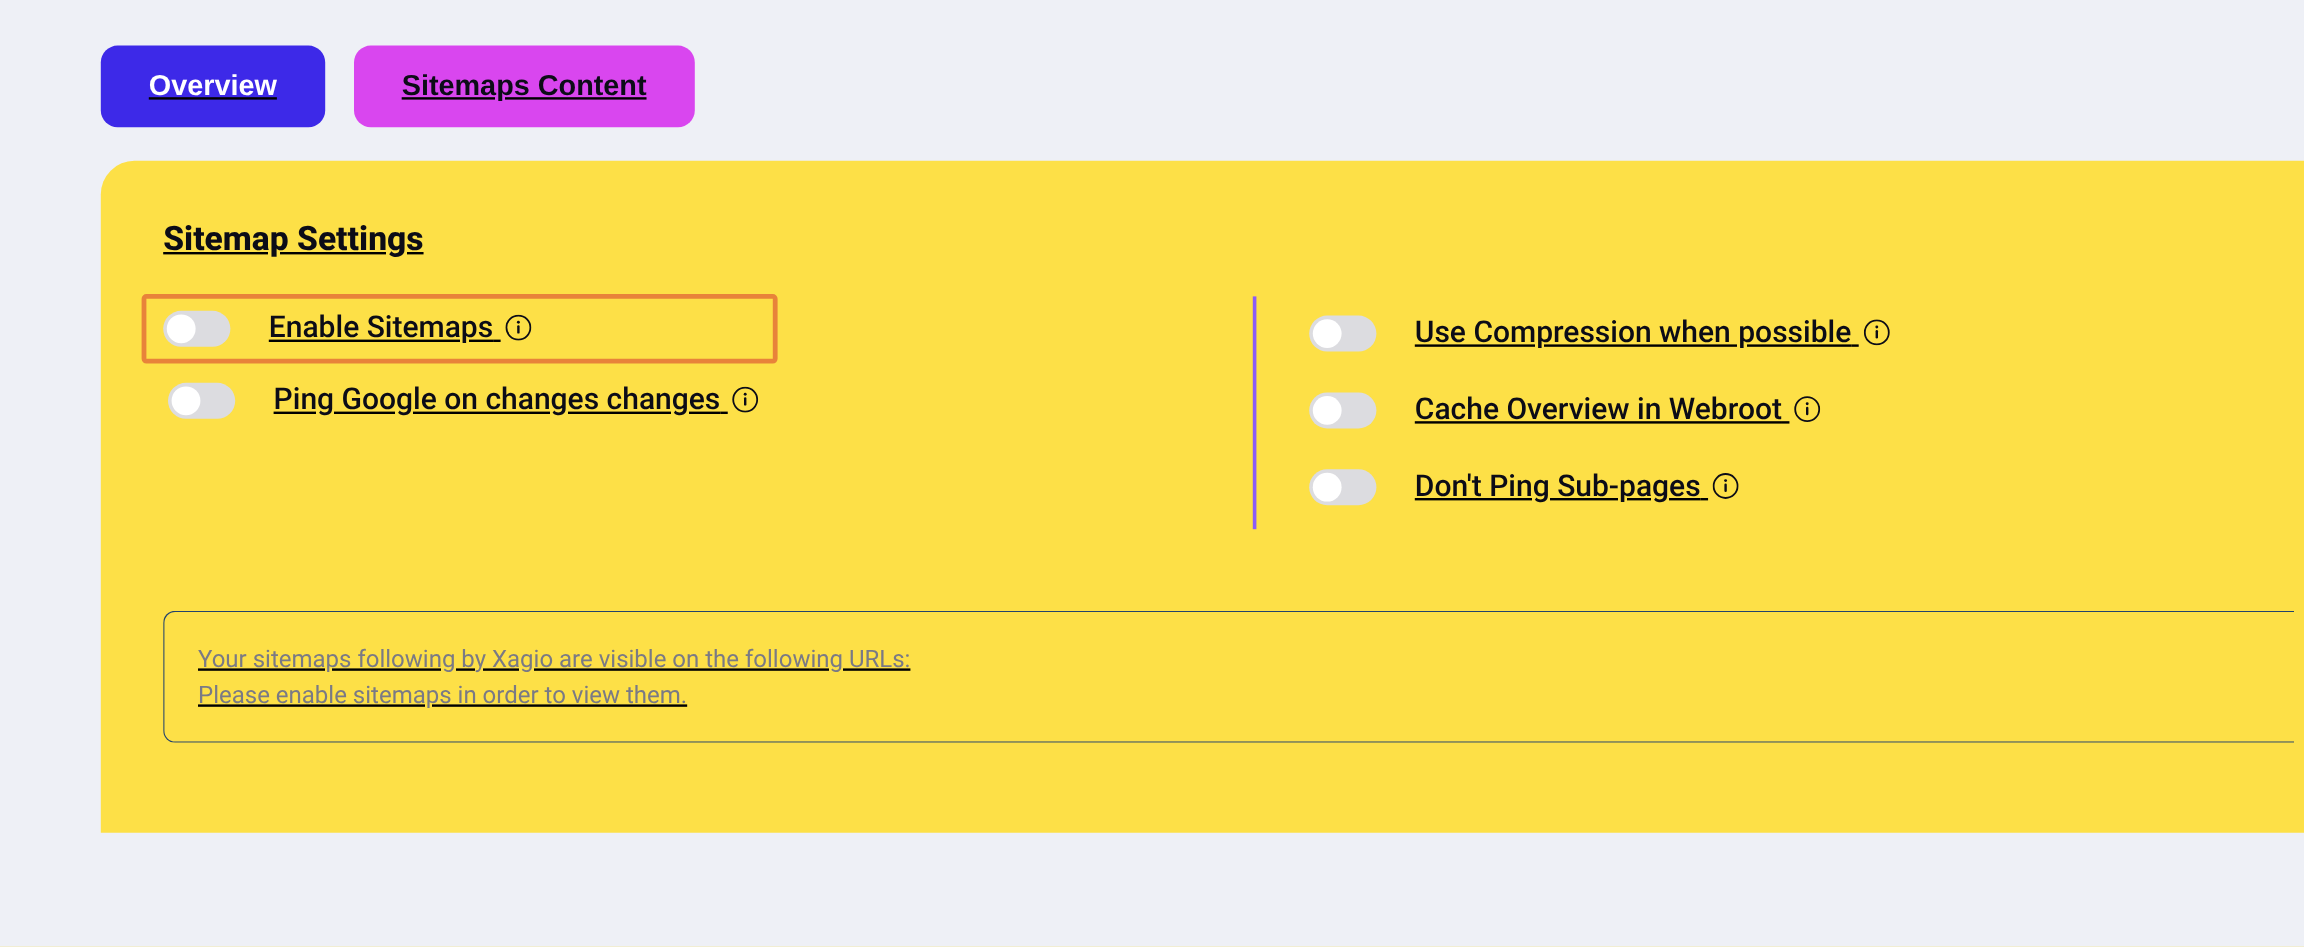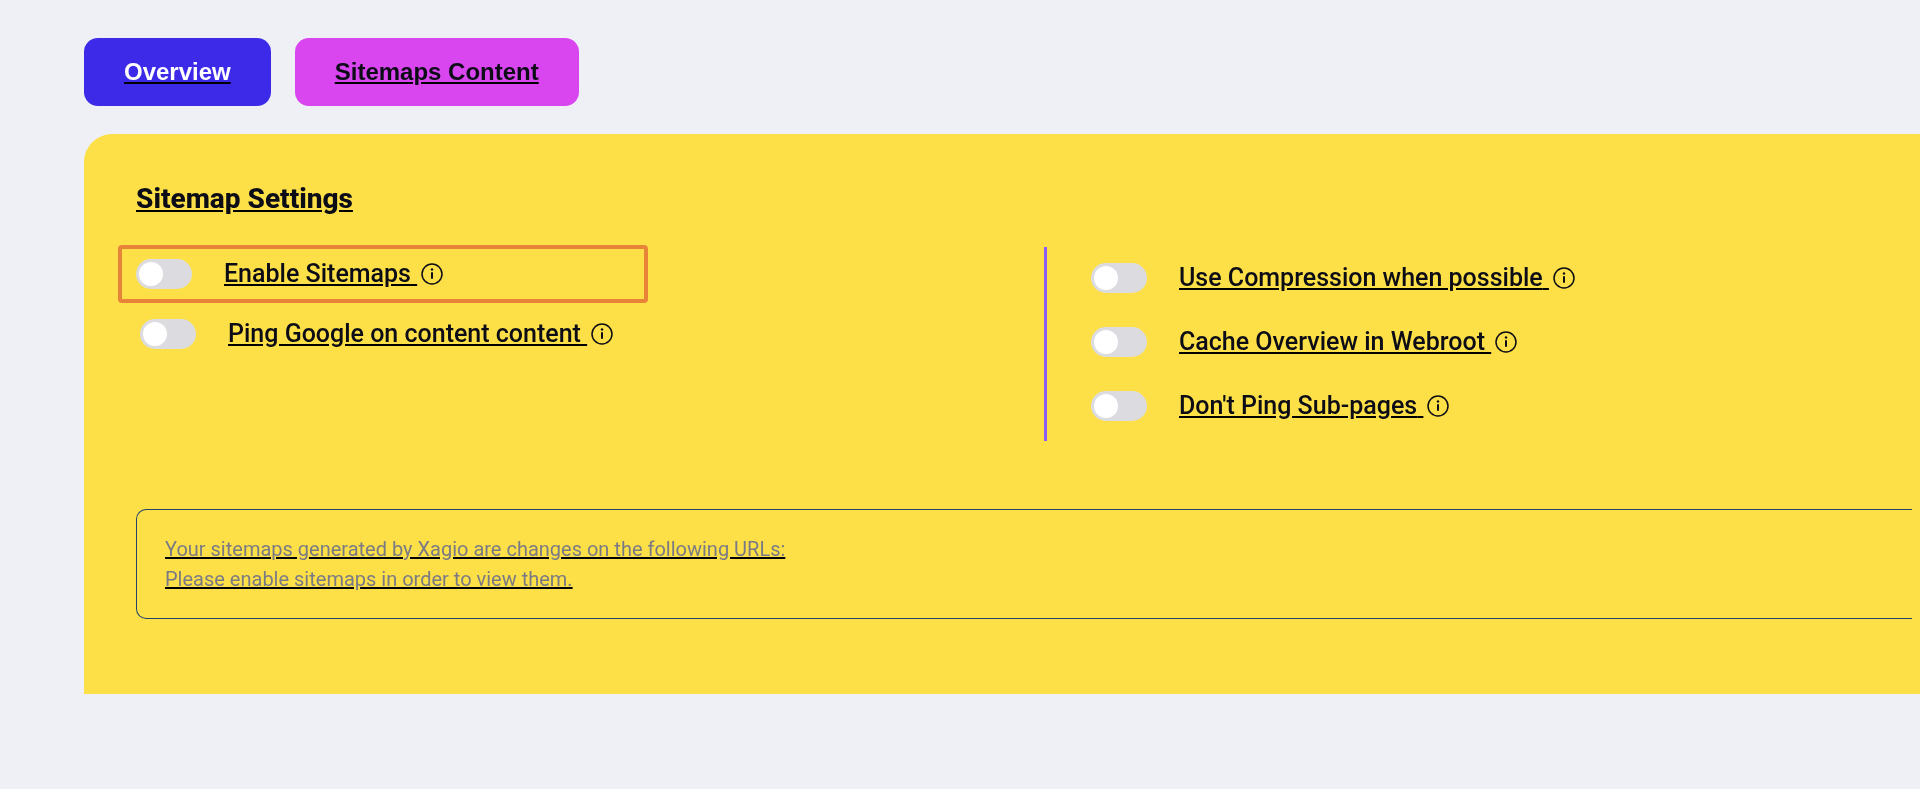--- a/index.html
+++ b/index.html
@@ -155,21 +155,21 @@
                 </svg>
             </span>
           </span>
         </div>
 
         <div class="toggle-row">
           <div class="toggle">
             <div class="toggle-knob"></div>
           </div>
           <span class="toggle-label">
-            <span>Ping Google on content content</span>
+            <span>Ping Google on changes changes</span>
             <span class="info-icon">
               <svg width="22" height="22" viewBox="0 0 22 22">
                   <circle cx="11" cy="11" r="10" fill="none" stroke="#0c0c17" stroke-width="1.5"></circle>
                   <circle cx="11" cy="6.5" r="1.2" fill="#0c0c17"></circle>
                   <rect x="10" y="9" width="2" height="7" rx="1" fill="#0c0c17"></rect>
                 </svg>
             </span>
           </span>
         </div>
 
@@ -222,18 +222,18 @@
                   <rect x="10" y="9" width="2" height="7" rx="1" fill="#0c0c17"></rect>
                 </svg>
             </span>
           </span>
         </div>
 
       </div>
     </div>
 
     <div class="notice">
-      <div>Your sitemaps generated by Xagio are changes on the following URLs:</div>
+      <div>Your sitemaps following by Xagio are visible on the following URLs:</div>
       <div>Please enable sitemaps in order to view them.</div>
     </div>
 
   </div>
 </div>
 
 </body></html>

